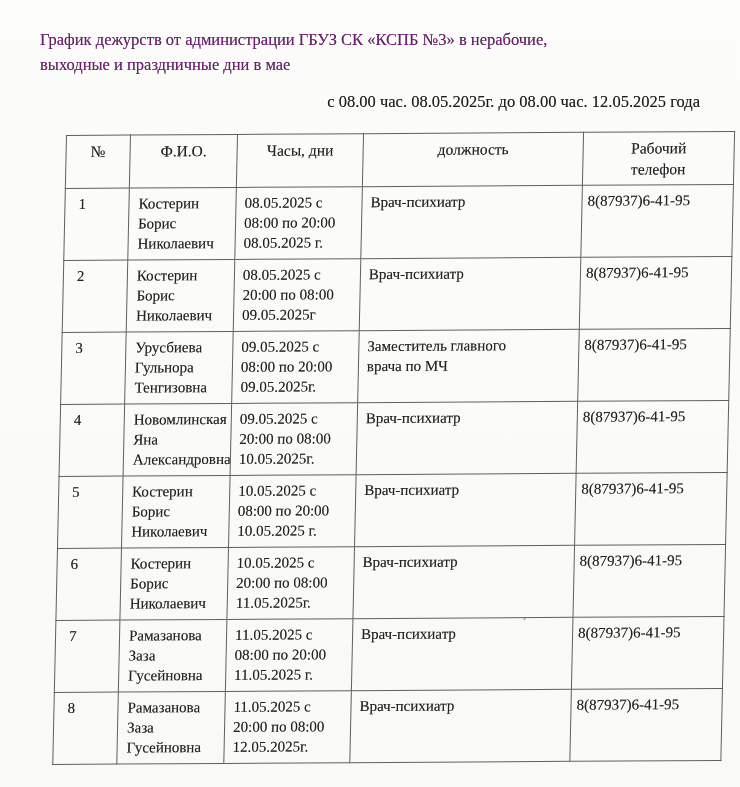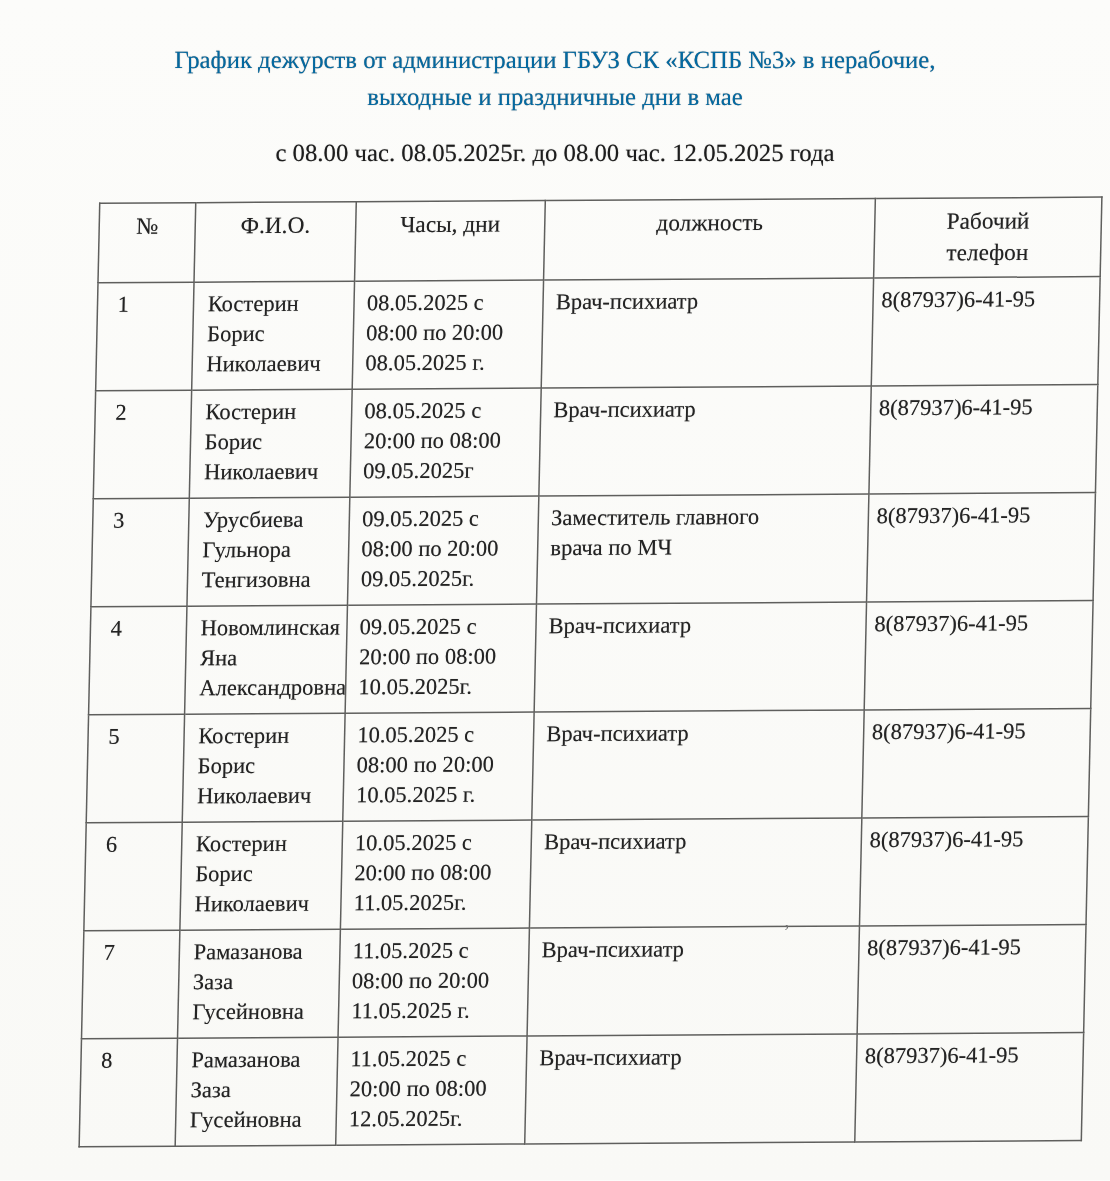--- a/index.html
+++ b/index.html
@@ -17,33 +17,33 @@
   .page {
     position: relative;
     width: 740px;
     height: 787px;
   }
   .doc-title {
     position: absolute;
     top: 28px;
     left: 40px;
     width: 660px;
-    text-align: center;
+    text-align: left;
     font-size: 16.5px;
     line-height: 1.5;
     white-space: pre-line;
-    color: #0369a1;
+    color: #701a75;
     text-shadow: 0 0 0.6px rgba(30,30,30,0.55);
   }
   .doc-period {
     position: absolute;
     top: 92px;
     left: 40px;
     width: 660px;
-    text-align: center;
+    text-align: right;
     font-size: 16.5px;
     color: #1d1d1d;
     text-shadow: 0 0 0.6px rgba(30,30,30,0.55);
   }
   table.schedule {
     position: absolute;
     left: 66px;
     top: 135px;
     width: 668px;
     border-collapse: collapse;

